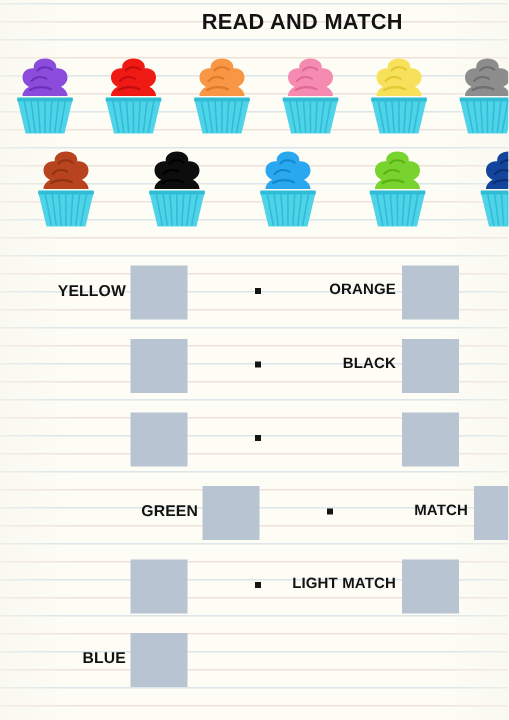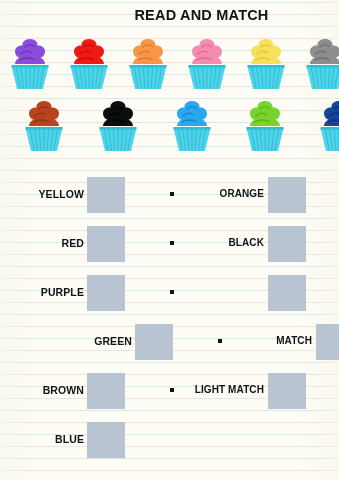--- a/index.html
+++ b/index.html
@@ -387,41 +387,38 @@
 
   <div id="match-rows">
       <div class="match-row" style="top: 177px;">
         <div class="word-left">YELLOW</div>
         <div class="box-left"></div>
         <div class="dot"></div>
         <div class="word-right">ORANGE</div>
         <div class="box-right"></div>
       </div>
       <div class="match-row" style="top: 226px;">
-        <div class="word-left">RED</div>
         <div class="box-left"></div>
         <div class="dot"></div>
         <div class="word-right">BLACK</div>
         <div class="box-right"></div>
       </div>
       <div class="match-row" style="top: 275px;">
-        <div class="word-left">PURPLE</div>
         <div class="box-left"></div>
         <div class="dot"></div>
         <div class="box-right"></div>
       </div>
       <div class="match-row" style="top: 324px; margin-left: 48px;">
         <div class="word-left">GREEN</div>
         <div class="box-left"></div>
         <div class="dot"></div>
         <div class="word-right">MATCH</div>
         <div class="box-right"></div>
       </div>
       <div class="match-row" style="top: 373px;">
-        <div class="word-left">BROWN</div>
         <div class="box-left"></div>
         <div class="dot"></div>
         <div class="word-right">LIGHT MATCH</div>
         <div class="box-right"></div>
       </div>
       <div class="match-row" style="top: 422px;">
         <div class="word-left">BLUE</div>
         <div class="box-left"></div>
       </div>
     </div>

